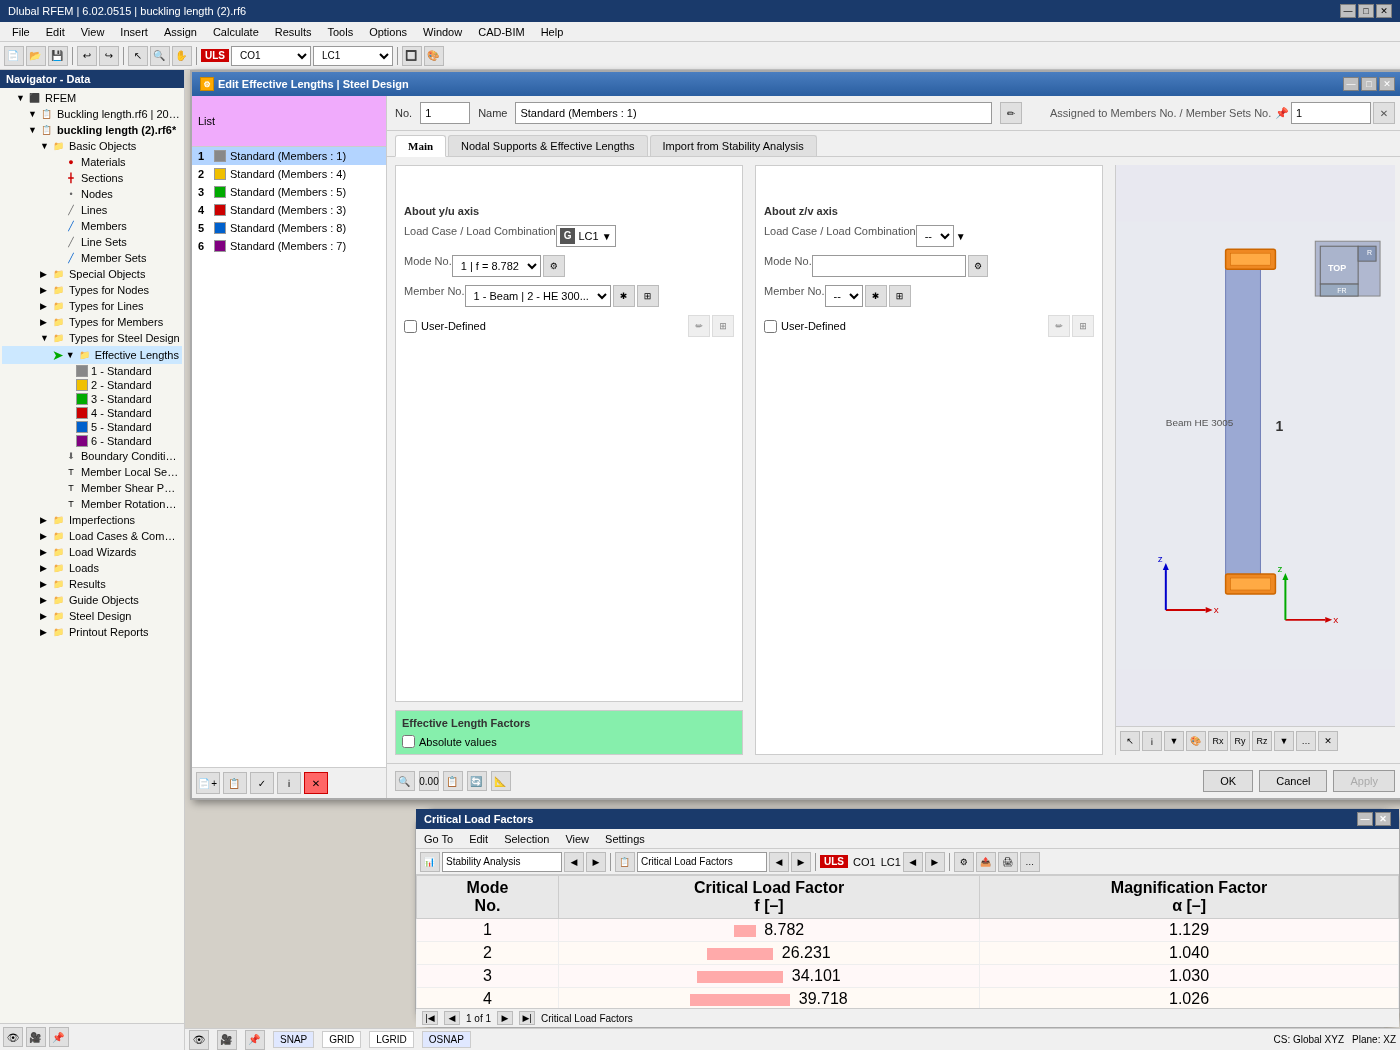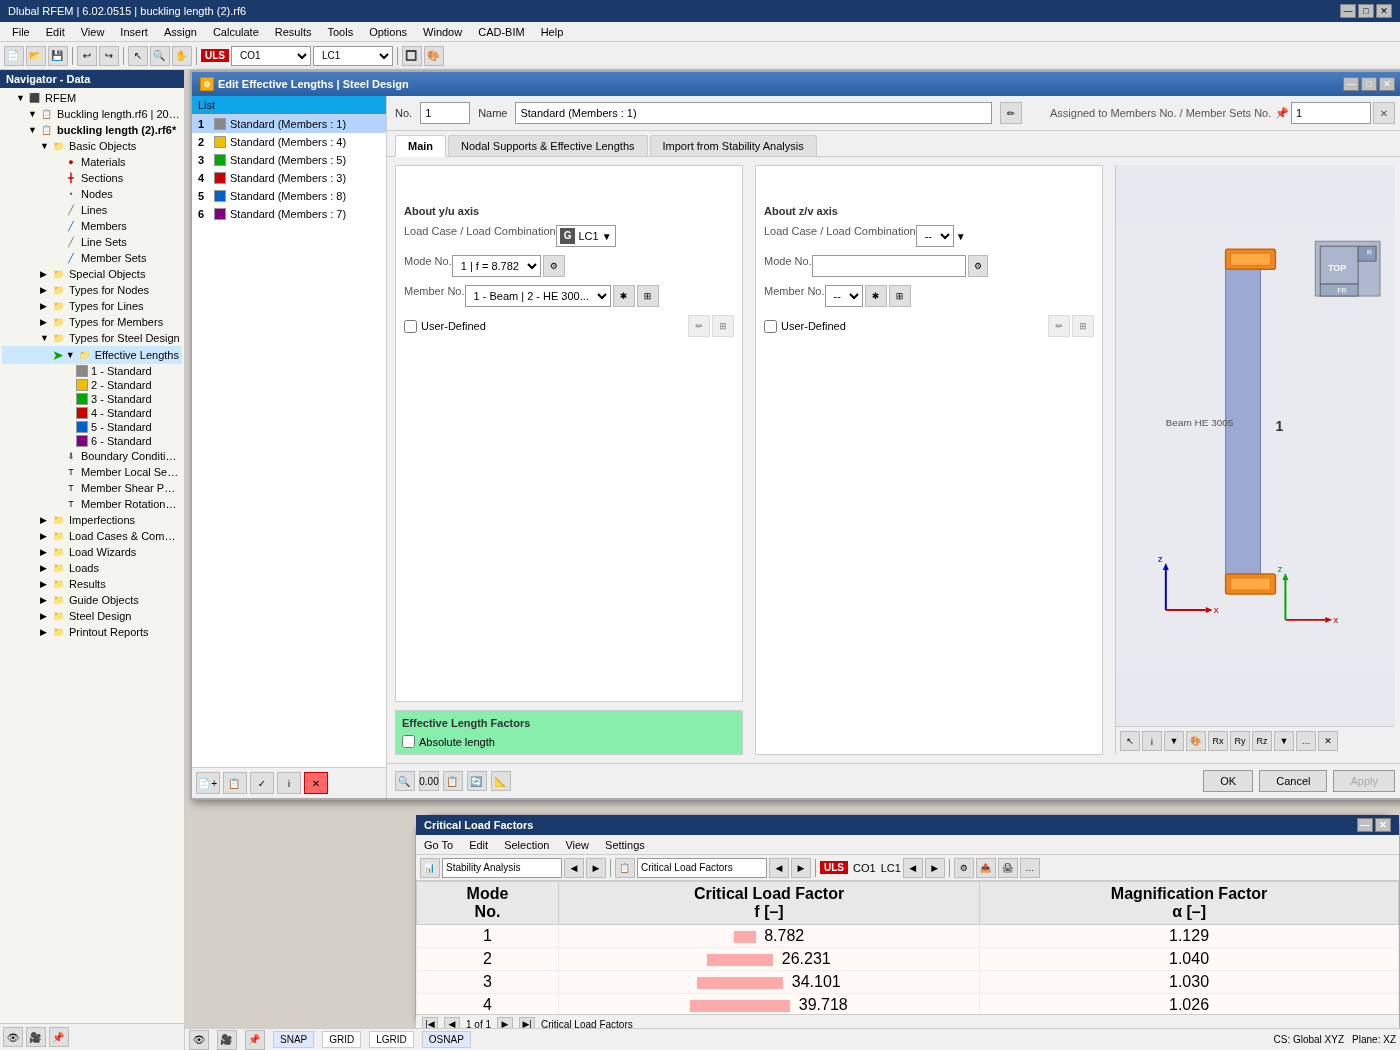--- a/index.html
+++ b/index.html
@@ -48,21 +48,21 @@
     .dialog-title-bar { background: linear-gradient(to bottom, #4a7ec0, #2a5ea0); color: white; padding: 4px 8px; display: flex; align-items: center; justify-content: space-between; height: 24px; }
     .dialog-title-text { font-size: 11px; font-weight: bold; display: flex; align-items: center; gap: 4px; }
     .dialog-title-icon { width: 14px; height: 14px; background: #ffaa00; border: 1px solid #cc8800; display: flex; align-items: center; justify-content: center; font-size: 8px; }
     .dialog-title-btns { display: flex; gap: 2px; }
     .dialog-btn-small { width: 16px; height: 14px; background: #c0c0c0; border: 1px solid #808080; font-size: 9px; display: flex; align-items: center; justify-content: center; cursor: pointer; }
 
     .dialog-body { display: flex; flex: 1; overflow: hidden; }
 
     
     .list-panel { width: 195px; border-right: 1px solid #ccc; display: flex; flex-direction: column; background: white; }
-    .list-header { background: #0ea5e9; padding: 3px 6px; font-size: 11px; border-bottom: 1px solid #ccc; }
+    .list-header { background: #f0abfc; padding: 19px 6px; font-size: 11px; border-bottom: 1px solid #ccc; }
     .list-items { flex: 1; overflow-y: auto; }
     .list-item { display: flex; align-items: center; padding: 3px 6px; cursor: pointer; font-size: 11px; gap: 4px; }
     .list-item.selected { background: #b3d4ff; }
     .list-num { font-weight: bold; min-width: 12px; }
     .list-footer { padding: 4px; display: flex; gap: 3px; border-top: 1px solid #ccc; background: #f0f0f0; }
     .lf-btn { width: 24px; height: 22px; background: #e0e0e0; border: 1px solid #bbb; display: flex; align-items: center; justify-content: center; font-size: 10px; cursor: pointer; }
     .lf-btn-red { background: #ff6666; border-color: #cc0000; }
 
     
     .main-panel { flex: 1; display: flex; flex-direction: column; background: #f0f0f0; }
@@ -74,21 +74,21 @@
     .field-input-no { width: 50px; }
     .field-input-name { flex: 1; }
     .field-btn { width: 22px; height: 22px; background: #e0e0e0; border: 1px solid #bbb; display: flex; align-items: center; justify-content: center; font-size: 10px; cursor: pointer; }
 
     .assigned-section { margin-left: 20px; display: flex; align-items: center; gap: 4px; font-size: 11px; color: #555; }
     .assigned-input { height: 22px; border: 1px solid #999; background: white; padding: 0 4px; font-size: 11px; width: 80px; }
 
     
     .tab-bar { display: flex; padding: 4px 8px 0; gap: 0; border-bottom: 1px solid #ccc; background: #f0f0f0; }
     .tab { padding: 4px 12px; border: 1px solid #ccc; border-bottom: none; background: #e0e0e0; cursor: pointer; font-size: 11px; margin-right: 2px; border-radius: 3px 3px 0 0; }
-    .tab.active { background: white; border-bottom: 1px solid white; margin-bottom: -1px; font-weight: bold; }
+    .tab.active { background: white; border-bottom: 1px solid white; margin-bottom: -1px; font-weight: bold; font-family: Liberation Serif, serif; }
 
     
     .tab-content { flex: 1; overflow-y: auto; padding: 8px; display: flex; gap: 12px; }
 
     
     .axis-panel { flex: 1; background: white; border: 1px solid #ccc; padding: 8px; }
     .axis-title { font-weight: bold; font-size: 11px; margin-bottom: 8px; color: #333; margin-top: 31px; }
     .form-row { display: flex; flex-direction: row; margin-bottom: 8px; }
     .form-row-label { font-size: 11px; color: #555; margin-bottom: 2px; }
     .form-select-wrap { display: flex; gap: 2px; align-items: center; }
@@ -577,21 +577,21 @@
                     <div class="mode-btn" style="opacity:0.5;">⊞</div>
                   </div>
                 </div>
               </div>
 
               <div class="elf-section">
                 <div class="elf-title">Effective Length Factors</div>
                 <div class="abs-values-row">
                   <label class="checkbox-label">
                     <input type="checkbox" style="">
-                    <span>Absolute length</span>
+                    <span>Absolute values</span>
                   </label>
                 </div>
               </div>
 
             </div>
 
             <div style="flex:1; display:flex; flex-direction:column; gap:8px;">
 
               <div class="axis-panel">
                 <div class="axis-title">About z/v axis</div>
@@ -720,21 +720,21 @@
               <button class="ok-btn">OK</button>
               <button class="ok-btn">Cancel</button>
               <button class="ok-btn" style="color:#aaa;">Apply</button>
             </div>
           </div>
 
         </div>
       </div>
     </div>
 
-    <div class="clf-panel" style="bottom: 16px; border-radius: 19px;">
+    <div class="clf-panel" style="bottom: 22px; border-radius: 19px;">
 
       <div class="clf-title-bar">
         <span>Critical Load Factors</span>
         <div style="display:flex;gap:2px;">
           <div class="dialog-btn-small">—</div>
           <div class="dialog-btn-small">✕</div>
         </div>
       </div>
 
       <div class="clf-menu-bar">

